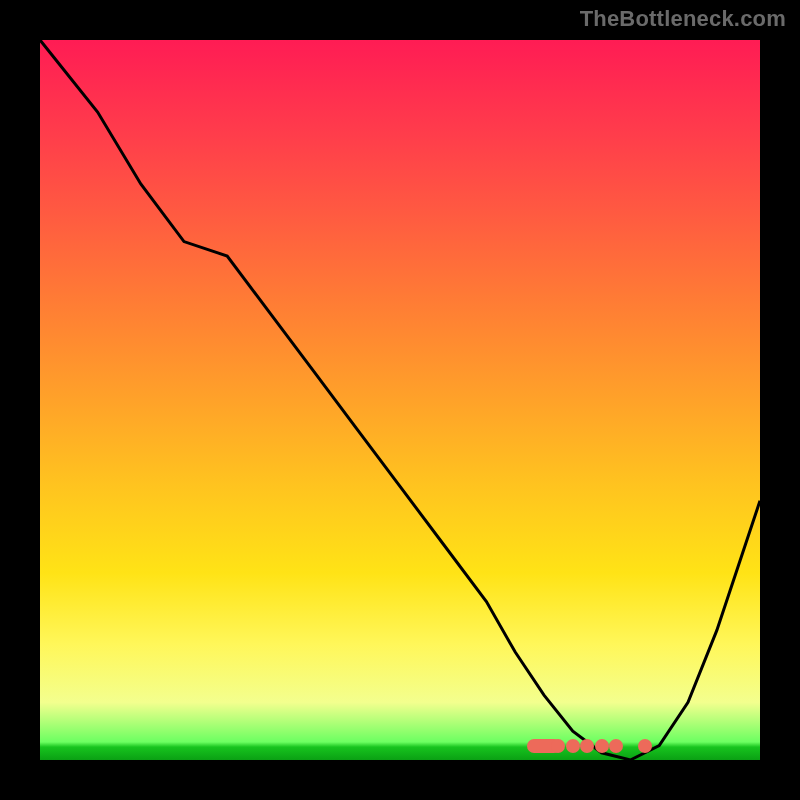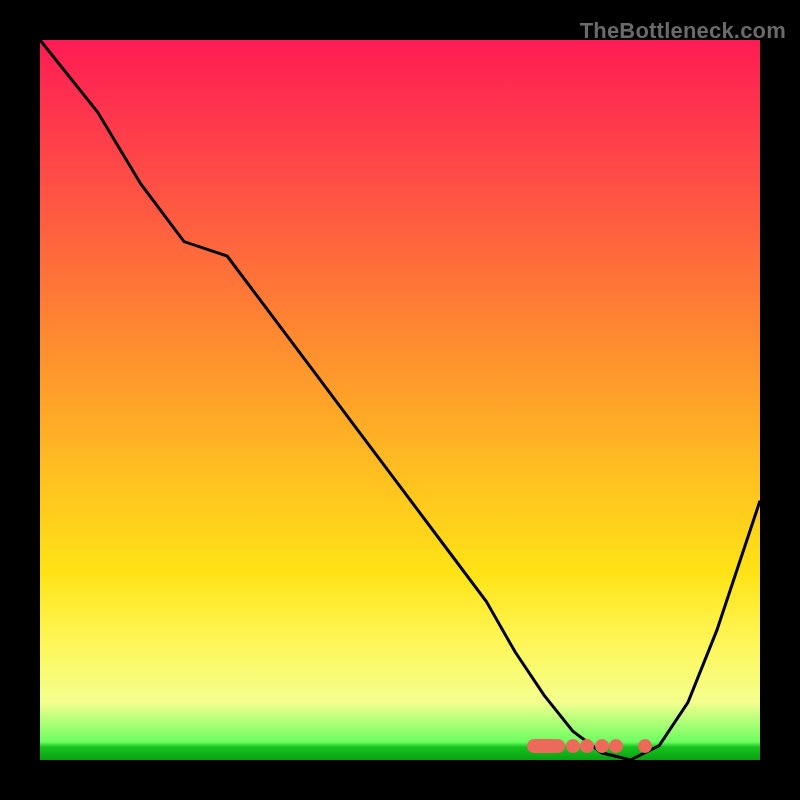--- a/index.html
+++ b/index.html
@@ -12,21 +12,21 @@
     font-family: Arial, Helvetica, sans-serif;
   }
   .frame {
     position: relative;
     width: 800px;
     height: 800px;
     background: #000;
   }
   .watermark {
     position: absolute;
-    top: 18px;
+    top: 6px;
     right: 14px;
     color: #6a6a6a;
     font-size: 22px;
     font-weight: 600;
     letter-spacing: 0.2px;
   }
   .plot-area {
     position: absolute;
     left: 40px;
     top: 40px;

